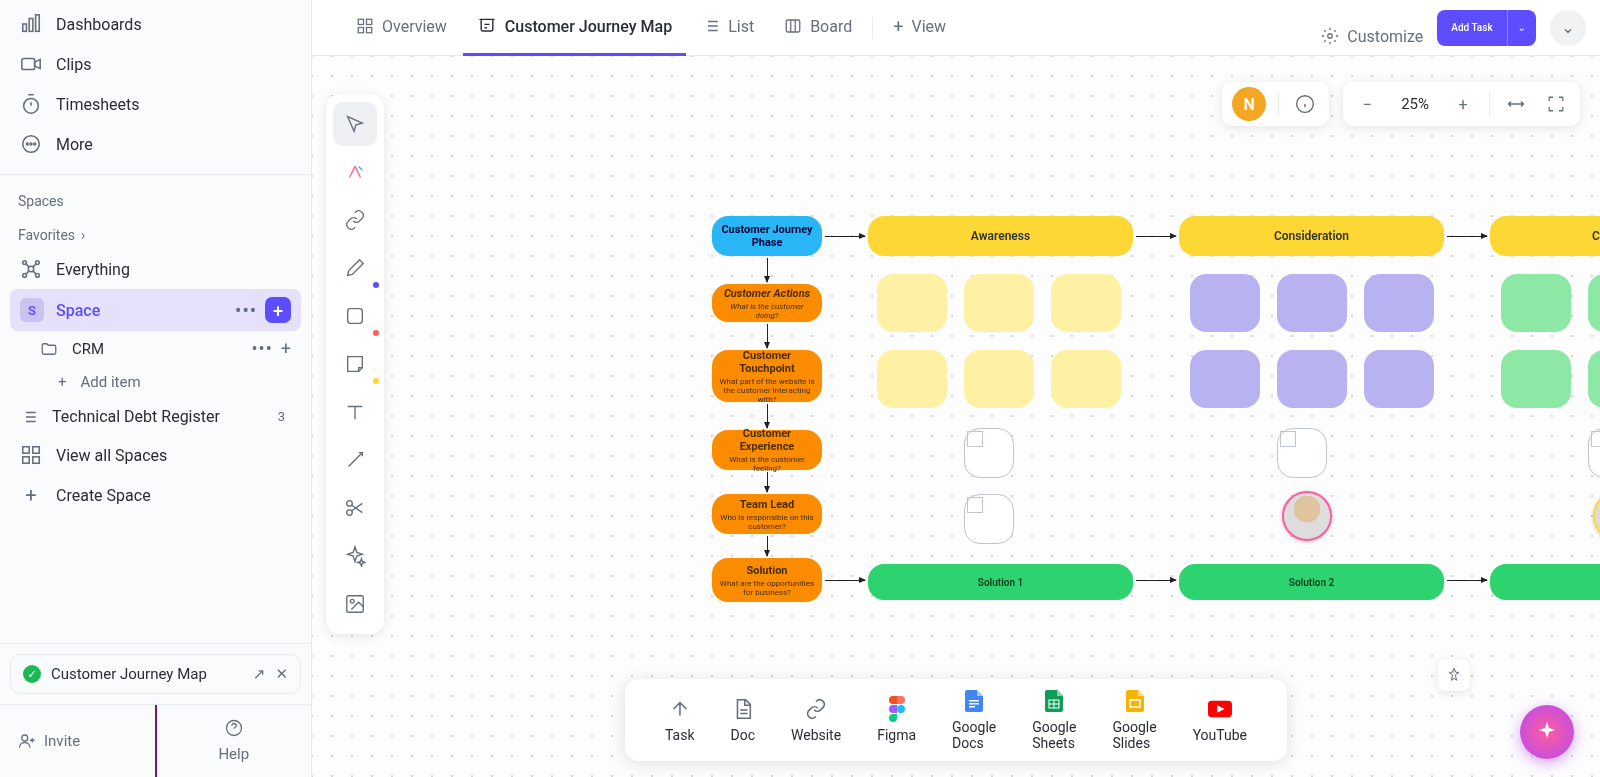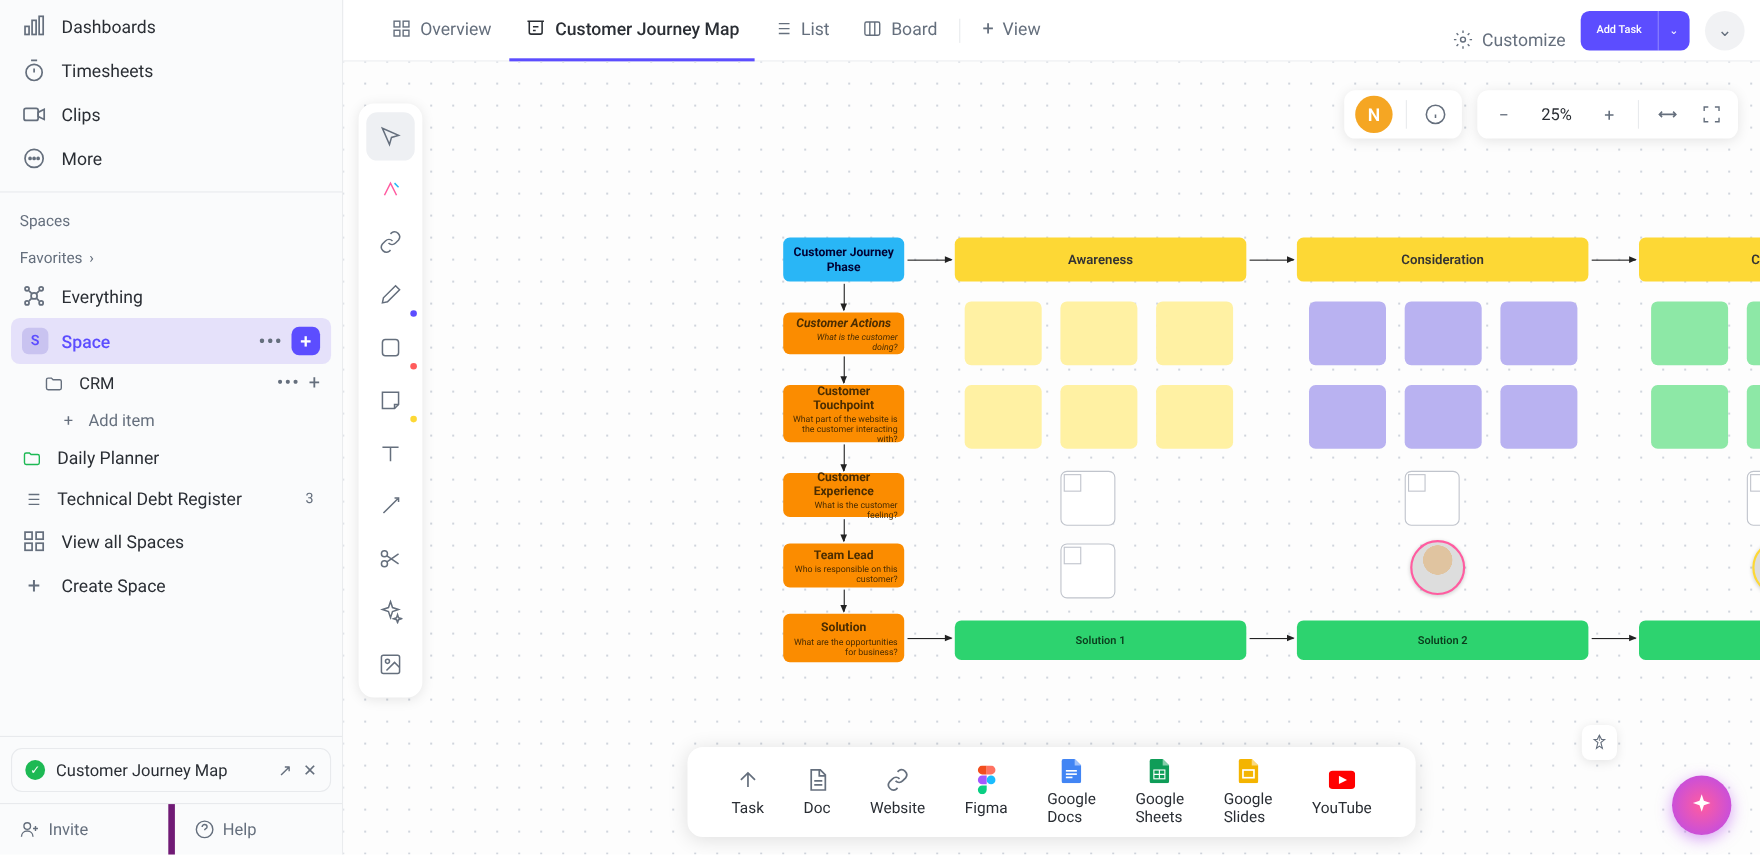--- a/index.html
+++ b/index.html
@@ -19,21 +19,21 @@
 .dots { color: #656f7d; font-size: 18px; letter-spacing: 1px; }
 .sb-nested { padding-left: 20px; }
 .sb-nested .sb-item { font-size: 15px; padding: 7px 10px; }
 .list-ico { width: 18px; height: 18px; display: flex; align-items: center; justify-content: center; }
 .badge-count { margin-left: auto; font-size: 13px; color: #656f7d; padding-right: 6px; }
 .sb-bottom { margin-top: auto; border-top: 1px solid #e8eaed; }
 .bottom-pill { margin: 10px; border: 1px solid #e8eaed; border-radius: 10px; display: flex; align-items: center; gap: 10px; padding: 10px 12px; font-size: 15px; }
 .green-dot { width: 18px; height: 18px; border-radius: 50%; background: #1db954; display: flex; align-items: center; justify-content: center; color: #fff; font-size: 11px; }
 .bottom-row { display: flex; border-top: 1px solid #e8eaed; }
 .bottom-link { flex: 1; display: flex; align-items: center; gap: 8px; padding: 14px 18px; font-size: 15px; color: #656f7d; }
-.bottom-link + .bottom-link { border-left: 6px solid #701a75; }
+.bottom-link + .bottom-link { border-left: 2px solid #701a75; flex-direction: column; }
 
 .main { flex: 1; display: flex; flex-direction: column; position: relative; overflow: hidden; }
 .tabs { display: flex; align-items: center; gap: 2px; padding: 0 14px 0 30px; height: 56px; border-bottom: 1px solid #e8eaed; }
 .tab { display: flex; align-items: center; gap: 8px; padding: 0 14px; height: 56px; font-size: 16px; color: #656f7d; border-bottom: 3px solid transparent; cursor: pointer; }
 .tab.active { color: #2a2e34; border-bottom-color: #5c4dff; font-weight: 500; }
 .tab-sep { width: 1px; height: 22px; background: #e8eaed; margin: 0 4px; }
 .tab-right { margin-left: auto; display: flex; align-items: flex-end; gap: 14px; }
 .customize { display: flex; align-items: center; gap: 8px; color: #656f7d; font-size: 16px; }
 .btn-primary { background: #5c4dff; color: #fff; border-radius: 8px; height: 36px; display: flex; align-items: center; font-size: 10px; font-weight: 500; }
 .btn-primary .txt { padding: 0 14px; }
@@ -48,23 +48,23 @@
 .tool svg { width: 22px; height: 22px; stroke: #656f7d; fill: none; stroke-width: 1.5; }
 .tool-indicator { position: absolute; right: -2px; bottom: 2px; width: 6px; height: 6px; border-radius: 50%; }
 .float-top { position: absolute; right: 20px; top: 26px; display: flex; gap: 14px; }
 .pill { background: #fff; border-radius: 10px; height: 44px; display: flex; align-items: center; gap: 4px; box-shadow: 0 2px 12px rgba(0,0,0,0.1); padding: 0 6px; }
 .pill-btn { width: 36px; height: 36px; display: flex; align-items: center; justify-content: center; color: #656f7d; cursor: pointer; }
 .avatar-n { width: 34px; height: 34px; border-radius: 50%; background: #f5a623; color: #fff; font-weight: 600; display: flex; align-items: center; justify-content: center; margin: 0 4px; }
 .pill-sep { width: 1px; height: 26px; background: #e8eaed; margin: 0 4px; }
 .zoom-lvl { padding: 0 12px; font-size: 15px; color: #2a2e34; }
 
 .diagram { position: absolute; left: 400px; top: 160px; }
-.dnode { position: absolute; border-radius: 6px; display: flex; flex-direction: column; align-items: center; justify-content: center; text-align: center; padding: 4px 6px; }
+.dnode { position: absolute; border-radius: 16px; display: flex; flex-direction: column; align-items: center; justify-content: center; text-align: center; padding: 4px 6px; }
 .dnode .title { font-size: 11px; font-weight: 700; }
-.dnode .sub { font-size: 8px; margin-top: 2px; text-align: right; }
+.dnode .sub { font-size: 8px; margin-top: 2px; }
 .header-blue { background: #29b6f6; color: #003; font-weight: bold; font-size: 11px; }
 .header-yellow { background: #fdd835; color: #333; font-weight: 600; font-size: 12px; }
 .row-orange { background: #fb8c00; color: #4a2c00; }
 .note-yellow { background: #fff1a3; }
 .note-purple { background: #b9b2f1; }
 .note-green { background: #8de8a6; }
 .sol-green { background: #2dd36f; color: #0b3; font-size: 10px; font-weight: 600; }
 .img-box { border: 1px solid #c0c4cc; background: #fff; }
 .img-box::after { content: ''; position: absolute; top: 2px; left: 2px; width: 14px; height: 14px; border: 1px solid #c0c4cc; }
 .avatar-circ { border-radius: 50%; background: radial-gradient(circle at 50% 35%, #e0c4a0 35%, transparent 36%), #ddd; border: 2px solid; box-shadow: 0 1px 4px rgba(0,0,0,0.2); }
@@ -90,34 +90,34 @@
             <rect x="3" y="12" width="4" height="8"></rect>
             <rect x="10" y="6" width="4" height="14"></rect>
             <rect x="17" y="2" width="4" height="18"></rect>
           </svg>
         </span>
       <span>Dashboards</span>
     </div>
     <div class="sb-item">
       <span class="sb-icon">
           <svg viewBox="0 0 24 24">
+            <rect x="2" y="6" width="14" height="12" rx="2"></rect>
+            <path d="M16 10l6-3v10l-6-3z"></path>
+          </svg>
+        </span>
+      <span>Clips</span>
+    </div>
+    <div class="sb-item">
+      <span class="sb-icon">
+          <svg viewBox="0 0 24 24">
             <circle cx="12" cy="14" r="8"></circle>
             <path d="M12 10v4M9 2h6"></path>
           </svg>
         </span>
       <span>Timesheets</span>
-    </div>
-    <div class="sb-item">
-      <span class="sb-icon">
-          <svg viewBox="0 0 24 24">
-            <rect x="2" y="6" width="14" height="12" rx="2"></rect>
-            <path d="M16 10l6-3v10l-6-3z"></path>
-          </svg>
-        </span>
-      <span>Clips</span>
     </div>
     <div class="sb-item">
       <span class="sb-icon">
           <svg viewBox="0 0 24 24">
             <circle cx="12" cy="12" r="9"></circle>
             <circle cx="8" cy="12" r="1" fill="#656f7d"></circle>
             <circle cx="12" cy="12" r="1" fill="#656f7d"></circle>
             <circle cx="16" cy="12" r="1" fill="#656f7d"></circle>
           </svg>
         </span>
@@ -164,28 +164,20 @@
         <span>CRM</span>
         <span class="sb-actions">
           <span class="dots">•••</span>
           <span style="color:#656f7d;font-size:18px;">+</span>
         </span>
       </div>
       <div class="sb-item" style="color:#656f7d;padding-left:28px;">
         <span>+</span>
         <span>Add item</span>
       </div>
-    </div>
-    <div class="sb-item">
-      <span class="list-ico">
-          <svg viewBox="0 0 24 24" width="18" height="18" stroke="#1db954" fill="none" stroke-width="1.7">
-            <path d="M3 7a2 2 0 012-2h4l2 2h8a2 2 0 012 2v8a2 2 0 01-2 2H5a2 2 0 01-2-2z"></path>
-          </svg>
-        </span>
-      <span>Daily Planner</span>
     </div>
     <div class="sb-item">
       <span class="list-ico">
           <svg viewBox="0 0 24 24" width="18" height="18" stroke="#656f7d" fill="none" stroke-width="1.7">
             <path d="M8 6h13M8 12h13M8 18h13M3 6h.01M3 12h.01M3 18h.01"></path>
           </svg>
         </span>
       <span>Technical Debt Register</span>
       <span class="badge-count">3</span>
     </div>

